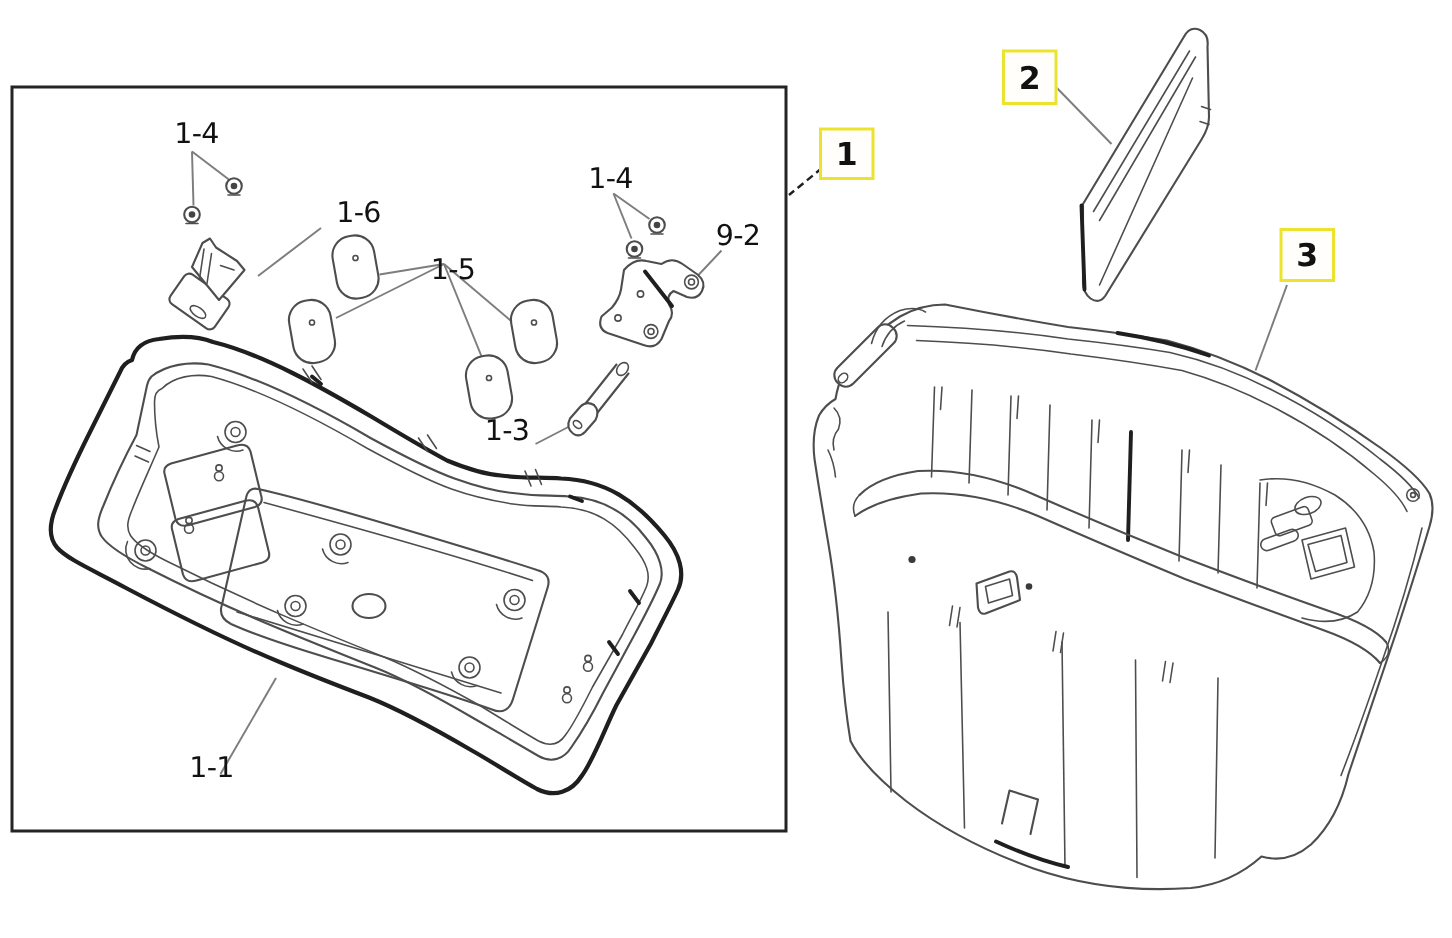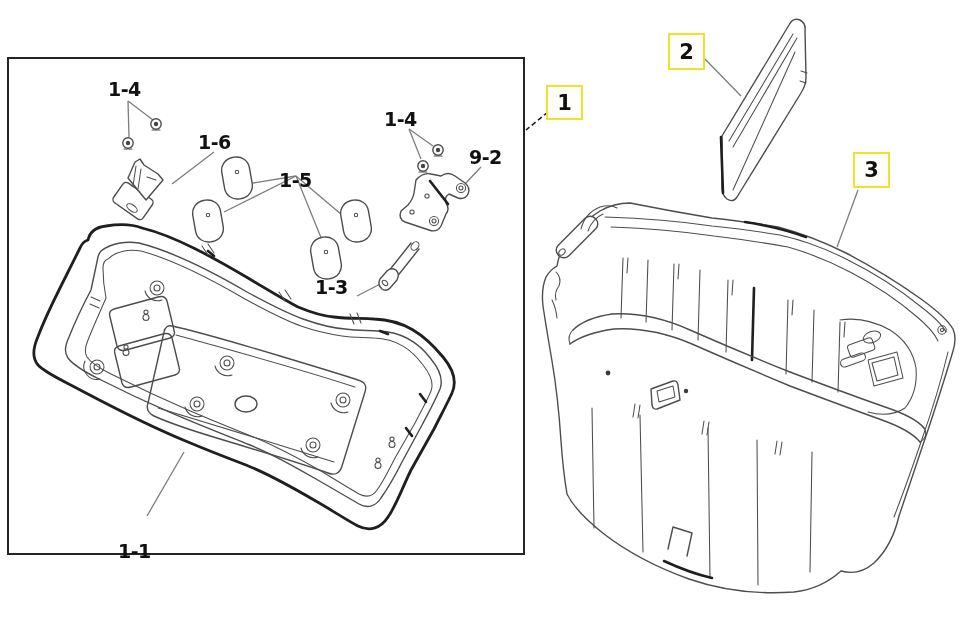--- a/index.html
+++ b/index.html
@@ -1,22 +1,22 @@
 <!DOCTYPE html>
 <html style="--background: #ffffff; --line: #4d4d4d; --line-dark: #1f1f1f; --leader: #7d7d7d; --panel-border: #242424; --callout-border: #ece32f; --callout-background: #fffefa; --label-text: #111111;"><head>
 <meta charset="utf-8">
 <style>
   html,body{margin:0;padding:0;background:#fff;}
   .stage{position:relative;width:968px;height:625px;background:var(--background,#fff);
          font-family:"DejaVu Sans","Liberation Sans",sans-serif;overflow:hidden;}
   .art{position:absolute;left:0;top:0;}
   .panel{position:absolute;box-sizing:border-box;border:2px solid var(--panel-border,#242424);
          background:transparent;}
-  .plabel{position:absolute;width:46px;height:20px;line-height:20px;
-          font-size:19px;font-weight:bold;color:var(--label-text,#111);letter-spacing:-0.5px;}
+  .plabel{position:absolute;width:46px;height:20px;line-height:20px;text-align:center;
+          font-size:19px;font-weight:normal;color:var(--label-text,#111);letter-spacing:-0.5px;}
   .callout{position:absolute;box-sizing:border-box;border:2px solid var(--callout-border,#ece32f);
            background:var(--callout-background,#fffefa);display:flex;align-items:center;
            justify-content:center;font-size:21px;font-weight:bold;color:var(--label-text,#111);
            cursor:pointer;}
   
   .s   {stroke:var(--line,#4d4d4d);fill:none;stroke-width:1.4;stroke-linecap:round;stroke-linejoin:round;}
   .thin{stroke-width:1.05;}
   .sd  {stroke:var(--line-dark,#1f1f1f);fill:#ffffff;stroke-width:2.8;stroke-linecap:round;stroke-linejoin:round;}
   .sa  {stroke:var(--line-dark,#1f1f1f);fill:none;stroke-width:2.6;stroke-linecap:round;}
   .ldr {stroke:var(--leader,#7d7d7d);fill:none;stroke-width:1.3;}
@@ -260,24 +260,24 @@
       <circle cx="686" cy="391" r="2.2" fill="#3a3a3a"></circle>
       <path class="s thin" d="M556,272 Q562,278 559,286 Q554,292 556,300 M552,300 Q556,308 557,318"></path>
     </g>
 
     <path class="ldr dash" d="M548,112 L526,130"></path>
   </svg>
 
   <div class="panel" style="left:7px;top:57px;width:518px;height:498px;"></div>
 
   <div class="plabel" style="left:108px;top:79px;">1-4</div>
-  <div class="plabel" style="left:198px;top:132px;">1-6</div>
+  <div class="plabel" style="left:216px;top:132px;">1-6</div>
   <div class="plabel" style="left:279px;top:170px;">1-5</div>
   <div class="plabel" style="left:384px;top:109px;">1-4</div>
   <div class="plabel" style="left:469px;top:147px;">9-2</div>
   <div class="plabel" style="left:315px;top:277px;">1-3</div>
-  <div class="plabel" style="left:118px;top:541px;">1-1</div>
+  <div class="plabel" style="left:118px;top:502px;">1-1</div>
 
   <div class="callout" style="left:546px;top:85px;width:37px;height:35px;">1</div>
   <div class="callout" style="left:668px;top:33px;width:37px;height:37px;">2</div>
   <div class="callout" style="left:853px;top:152px;width:37px;height:36px;">3</div>
 
 </div>
 
 </body></html>

